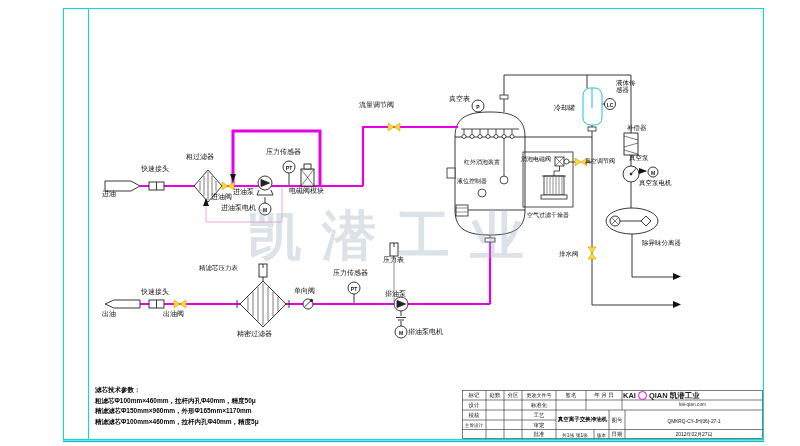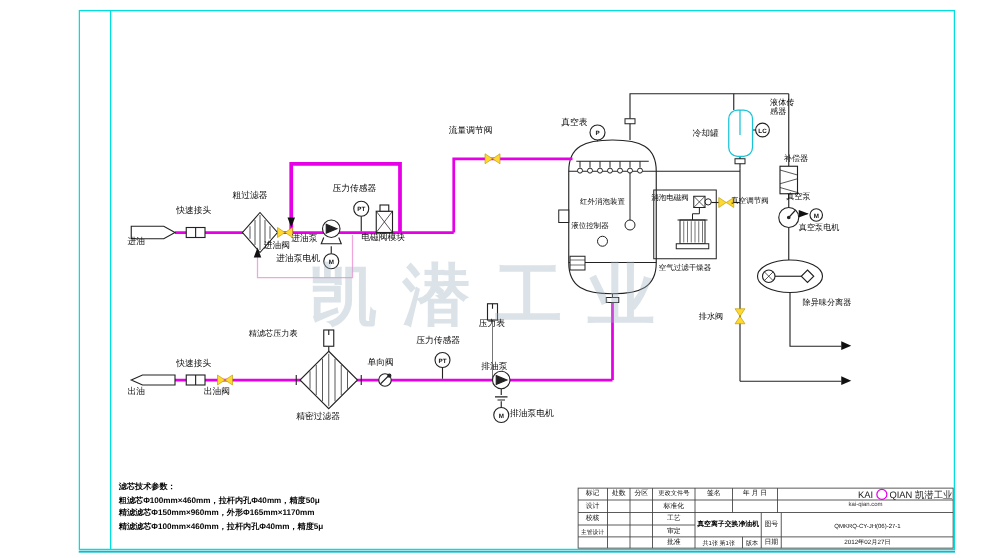--- a/index.html
+++ b/index.html
@@ -6,22 +6,22 @@
   #app{position:relative;width:800px;height:446px;background:#ffffff;overflow:hidden;
        font-family:"Liberation Sans",sans-serif;}
   svg{position:absolute;left:0;top:0;}
   .lb{position:absolute;font-size:7px;line-height:8px;color:#0a0a0a;white-space:nowrap;font-weight:700;}
   .lb.n{font-weight:400;}
   .tag{position:absolute;font-size:5px;line-height:6px;width:12px;text-align:center;color:#111;font-weight:700;}
   .wm{position:absolute;left:248px;top:200px;font-size:54px;font-weight:700;letter-spacing:20px;
       color:rgba(160,182,196,0.38);white-space:nowrap;}
   .notes{position:absolute;left:95px;top:385px;font-size:6.5px;line-height:10.5px;color:#050505;font-weight:700;white-space:nowrap;}
   .tbc{position:absolute;font-size:5.5px;line-height:7px;color:#111;white-space:nowrap;text-align:center;}
-  .company{position:absolute;left:623px;top:391px;width:139px;text-align:right;font-size:7.5px;
-           font-weight:400;color:#222;white-space:nowrap;}
+  .company{position:absolute;left:623px;top:391px;width:139px;text-align:left;font-size:7.5px;
+           font-weight:700;color:#222;white-space:nowrap;}
   .ring{display:inline-block;width:7px;height:7px;border:1.6px solid #e600e6;border-radius:50%;
         margin:0 2px;vertical-align:-2px;}
   .site{position:absolute;left:623px;top:402px;width:139px;text-align:center;font-size:4.8px;color:#333;}
   .bigtitle{position:absolute;left:557px;top:416px;width:51px;text-align:center;font-size:5.5px;
             font-weight:700;color:#000;white-space:nowrap;letter-spacing:0;}
   .wrap2{width:24px;white-space:normal;line-height:7px;}
 </style>
 </head>
 <body>
 

